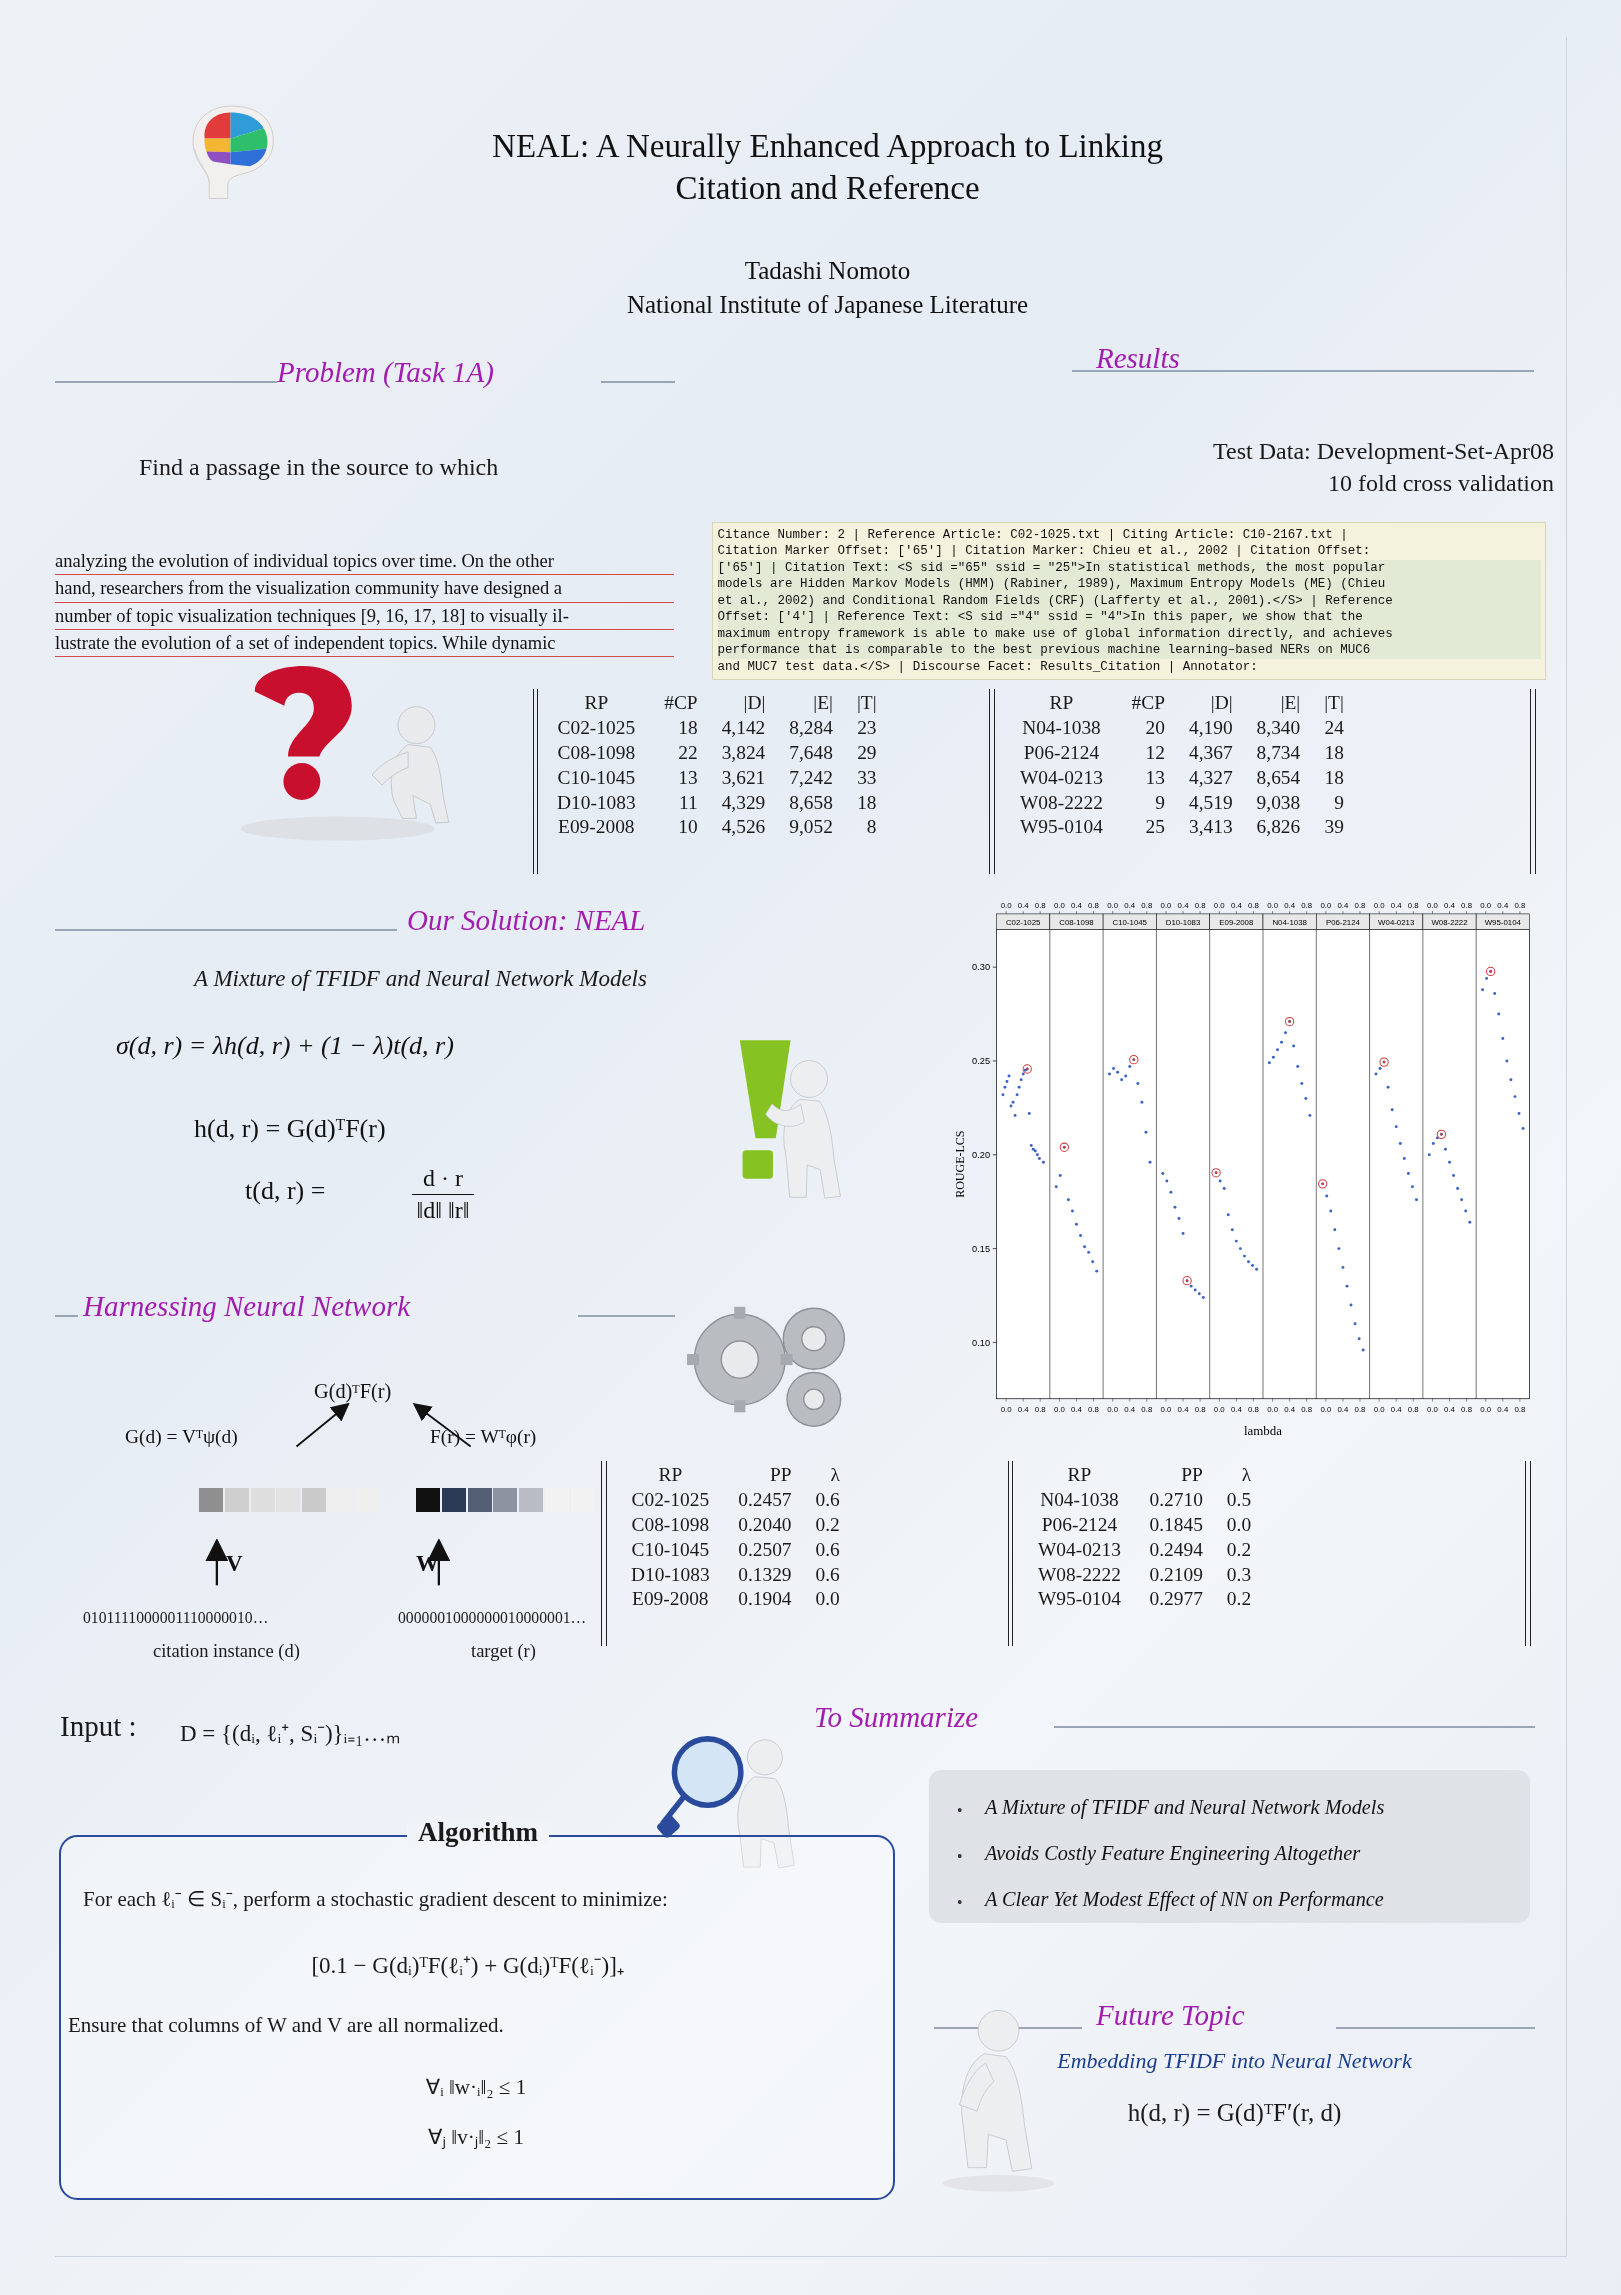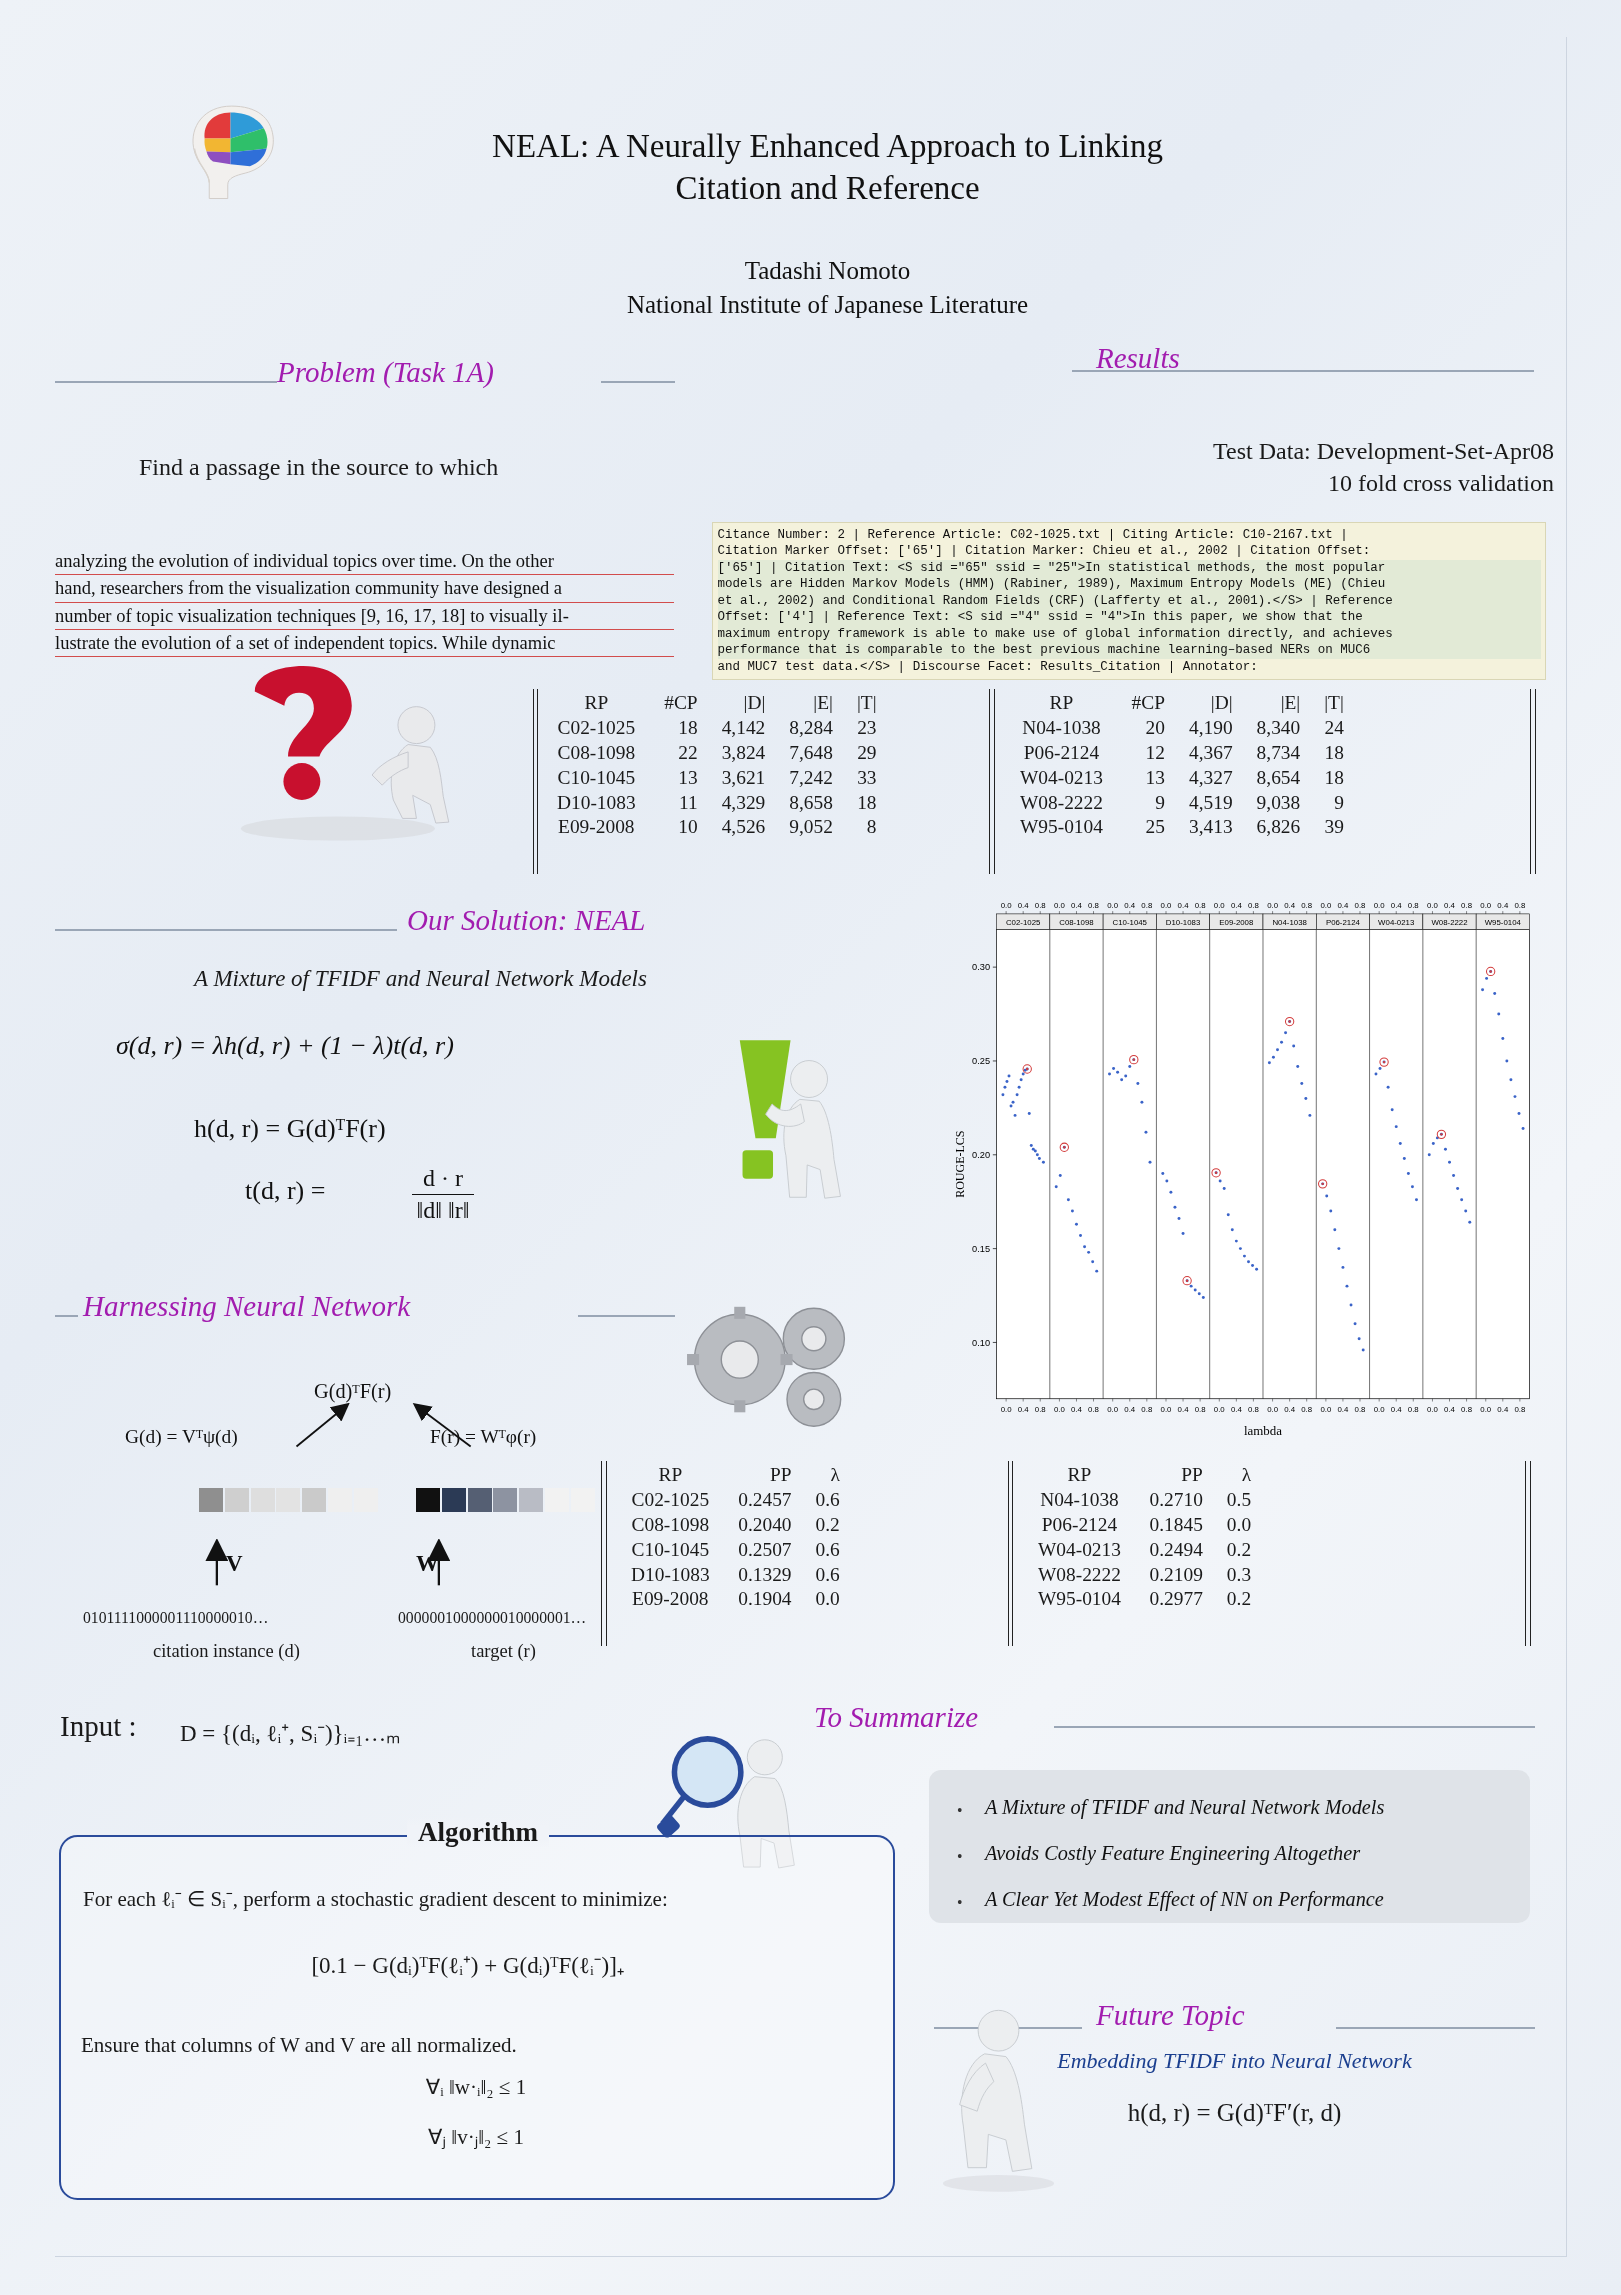--- a/index.html
+++ b/index.html
@@ -761,21 +761,21 @@
   </svg>
 </div>
 
 <div class="algbox"></div>
 <div style="position:absolute;left:407px;top:1817px;font-size:27px;font-weight:bold;background:linear-gradient(180deg,rgba(240,243,248,0) 0%,rgba(240,243,248,1) 30%,rgba(240,243,248,1) 70%,rgba(240,243,248,0) 100%);padding:0 11px;">Algorithm</div>
 
 <div style="position:absolute;left:83px;top:1884px;width:786px;font-size:21px;">
   <span>For each </span><span>ℓᵢ⁻ ∈ Sᵢ⁻</span><span>, perform a stochastic gradient descent to minimize:</span>
 </div>
 <div style="position:absolute;left:75px;top:1948px;width:786px;text-align:center;font-size:23px;">[0.1 − G(dᵢ)ᵀF(ℓᵢ⁺) + G(dᵢ)ᵀF(ℓᵢ⁻)]₊</div>
-<div style="position:absolute;left:81px;top:2013px;width:786px;font-size:21px;margin-top:20px;">Ensure that columns of W and V are all normalized.</div>
+<div style="position:absolute;left:68px;top:2013px;width:786px;font-size:21px;">Ensure that columns of W and V are all normalized.</div>
 <div style="position:absolute;left:83px;top:2075px;width:786px;text-align:center;font-size:21px;">∀ᵢ ‖w·ᵢ‖₂ ≤ 1</div>
 <div style="position:absolute;left:83px;top:2122px;width:786px;text-align:center;font-size:21px;">∀ⱼ ‖v·ⱼ‖₂ ≤ 1</div>
 
 <div class="sec" style="left:814px;top:1701px;">To Summarize</div>
 <div class="rule" style="left:1054px;top:1726px;width:481px;"></div>
 <div class="sumbox"></div>
 <div class="bdot" style="left:957px;top:1802px;">•</div>
 <div class="bullet" style="left:985px;top:1796px;">A Mixture of TFIDF and Neural Network Models</div>
 <div class="bdot" style="left:957px;top:1848px;">•</div>
 <div class="bullet" style="left:985px;top:1842px;">Avoids Costly Feature Engineering Altogether</div>

